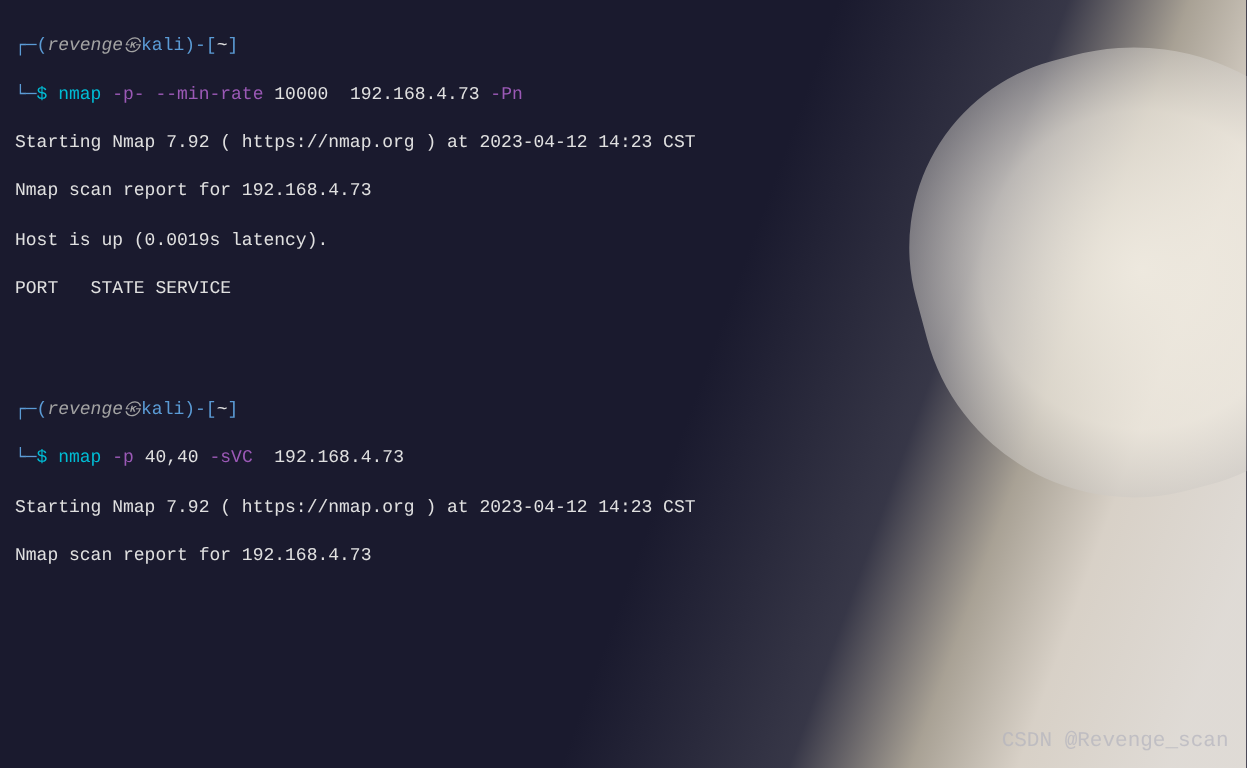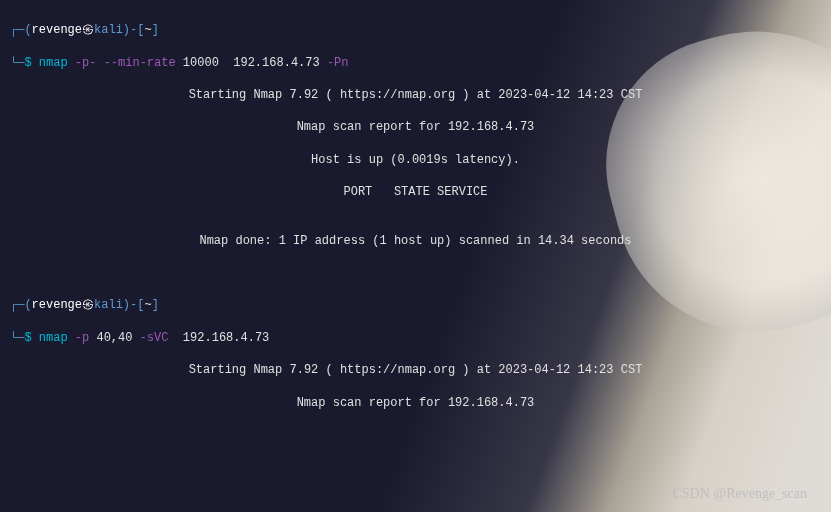--- a/index.html
+++ b/index.html
@@ -40,57 +40,55 @@
       z-index: 0;
     }
     .terminal {
       position: relative;
       z-index: 1;
       padding: 6px 10px;
       white-space: pre;
     }
     .line {
       display: block;
-      text-align: center;
     }
     .cyan { color: #00bcd4; }
     .blue { color: #5b9bd5; }
-    .red { color: #ffffff; }
+    .red { color: #a3a3a3; font-style: italic; }
     .purple { color: #9b59b6; }
     .white { color: #e0e0e0; }
     .prompt-line {
       display: flex;
       align-items: baseline;
       white-space: pre;
     }
     .watermark {
       position: absolute;
       bottom: 8px;
-      right: 24px;
+      right: 12px;
       color: rgba(180,180,190,0.7);
-      font-family: Liberation Serif, serif;
+      font-family: Liberation Mono, monospace;
       font-size: 14px;
       z-index: 5;
     }
   </style>
 </head>
 <body>
 
 <div class="bg-overlay"></div>
 <div class="bg-shape"></div>
 
 <div class="terminal">
 <div class="prompt-line"><span class="blue">┌─(</span><span class="red">revenge</span><span class="red">㉿</span><span class="blue">kali</span><span class="blue">)-[</span><span class="white">~</span><span class="blue">]</span></div>
 <div class="prompt-line"><span class="blue">└─</span><span class="cyan">$ </span><span class="cyan">nmap</span><span class="purple"> -p-</span><span class="purple"> --min-rate</span><span class="white"> 10000  192.168.4.73</span><span class="purple"> -Pn</span></div>
 <span class="line white">Starting Nmap 7.92 ( https://nmap.org ) at 2023-04-12 14:23 CST</span>
 <span class="line white">Nmap scan report for 192.168.4.73</span>
 <span class="line white">Host is up (0.0019s latency).</span>
 <span class="line white">PORT   STATE SERVICE</span>
 <span class="line white"></span>
-<span class="line white">Nmap done: 1 IP address (1 host up) scanned in 14.34 seconds</span>
 <span class="line"> </span>
 <div class="prompt-line"><span class="blue">┌─(</span><span class="red">revenge</span><span class="red">㉿</span><span class="blue">kali</span><span class="blue">)-[</span><span class="white">~</span><span class="blue">]</span></div>
 <div class="prompt-line"><span class="blue">└─</span><span class="cyan">$ </span><span class="cyan">nmap</span><span class="purple"> -p</span><span class="white"> 40,40</span><span class="purple"> -sVC</span><span class="white">  192.168.4.73</span></div>
 <span class="line white">Starting Nmap 7.92 ( https://nmap.org ) at 2023-04-12 14:23 CST</span>
 <span class="line white">Nmap scan report for 192.168.4.73</span>
 
 <span class="line white"></span>
 
 
 

